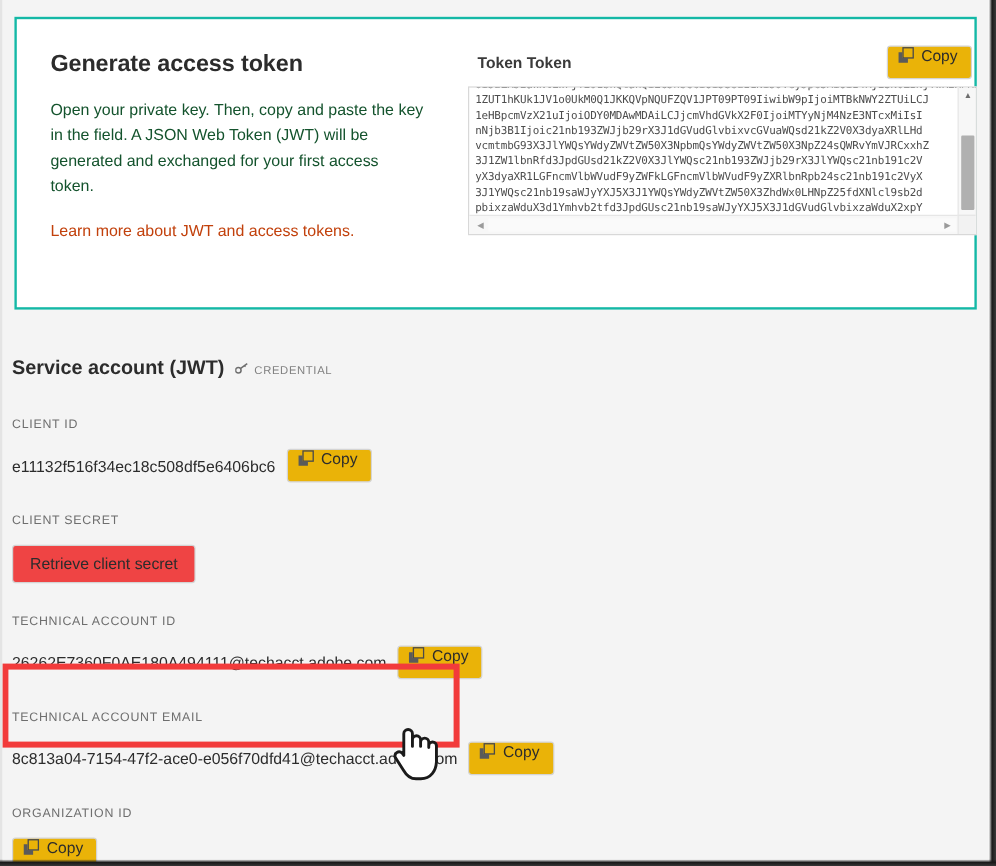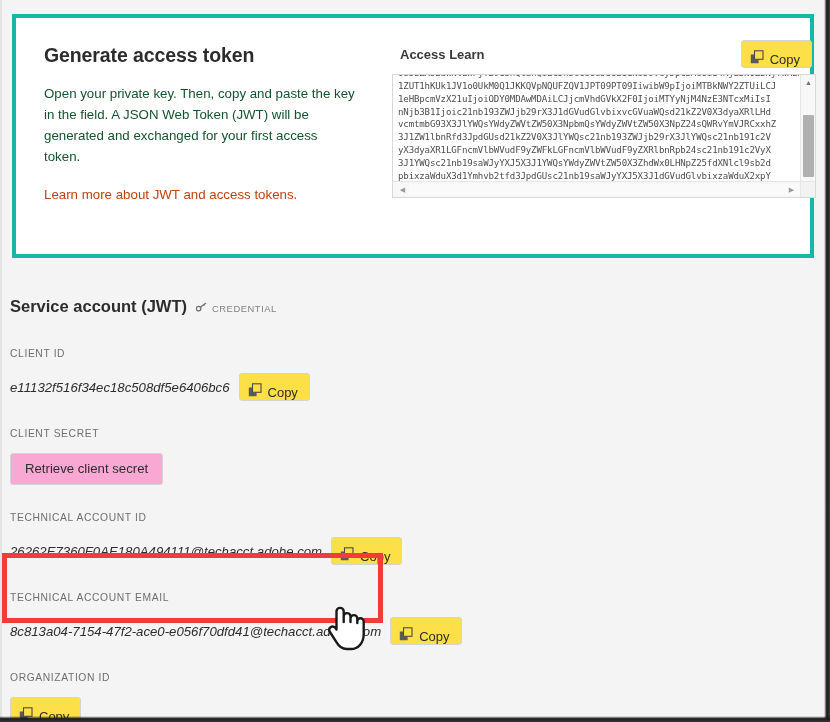--- a/index.html
+++ b/index.html
@@ -50,21 +50,21 @@
     width: 822px; height: 716px;
     background: #f4f4f4;
   }
 
   
   .top-card {
     position: absolute;
     left: 12px; top: 14px;
     width: 802px; height: 244px;
     background: #ffffff;
-    border: 4px solid #14b8a6;
+    border: 2px solid #14b8a6;
     display: flex;
   }
 
   .card-left {
     width: 370px;
     padding: 26px 28px 0 28px;
   }
 
   .card-title {
     font-size: 19.5px;
@@ -189,25 +189,25 @@
     right: 0; bottom: 0;
     width: 15px; height: 16px;
     background: #f2f2f2;
     border-left: 1px solid #e6e6e6;
     border-top: 1px solid #e6e6e6;
   }
 
   
   .copy-btn {
     display: inline-flex;
-    align-items: flex-end;
+    align-items: flex-start;
     gap: 6px;
     height: 28px;
     padding: 0 11px 0 8px;
-    background: #fde047;
+    background: #eab308;
     border: 1px solid #d4d4d4;
     border-radius: 3px;
     font-size: 13px;
     color: #2c2c2c;
     cursor: pointer;
     white-space: nowrap;
     vertical-align: middle;
   }
   .copy-btn .cicon { display: block; }
 
@@ -252,29 +252,28 @@
   .field-row {
     display: flex;
     align-items: center;
     gap: 9px;
   }
 
   .field-value {
     font-size: 13.2px;
     color: #2c2c2c;
     white-space: nowrap;
-    font-style: italic;
   }
 
   .retrieve-btn {
     display: inline-block;
     height: 32px;
     line-height: 30px;
     padding: 0 14px;
-    background: #f9a8d4;
+    background: #ef4444;
     border: 1px solid #d4d4d4;
     border-radius: 3px;
     font-size: 13.2px;
     color: #2c2c2c;
     cursor: pointer;
   }
 
   
   .highlight-box {
     position: absolute;
@@ -307,21 +306,21 @@
 
     <div class="card-left">
       <div class="card-title">Generate access token</div>
       <div class="card-desc">Open your private key. Then, copy and paste the key in the field. A JSON Web Token (JWT) will be generated and exchanged for your first access token.</div>
       <a class="card-link" href="#">Learn more about JWT and access tokens.</a>
     </div>
 
     <div class="card-right">
 
       <div class="token-header">
-        <span class="token-label">Access Learn</span>
+        <span class="token-label">Token Token</span>
         <span class="copy-btn">
           <span class="cicon">
             <svg width="14" height="14" viewBox="0 0 14 14">
               <rect x="4.5" y="0.8" width="8.5" height="8.5" fill="none" stroke="#4a4a4a" stroke-width="1.1"></rect>
               <path d="M0.8 4.6 h3.2 v0 h0 v4.8 h4.6 v3.8 H0.8 Z" fill="#5a5a5a"></path>
             </svg>
           </span>
           <span>Copy</span>
         </span>
       </div>

